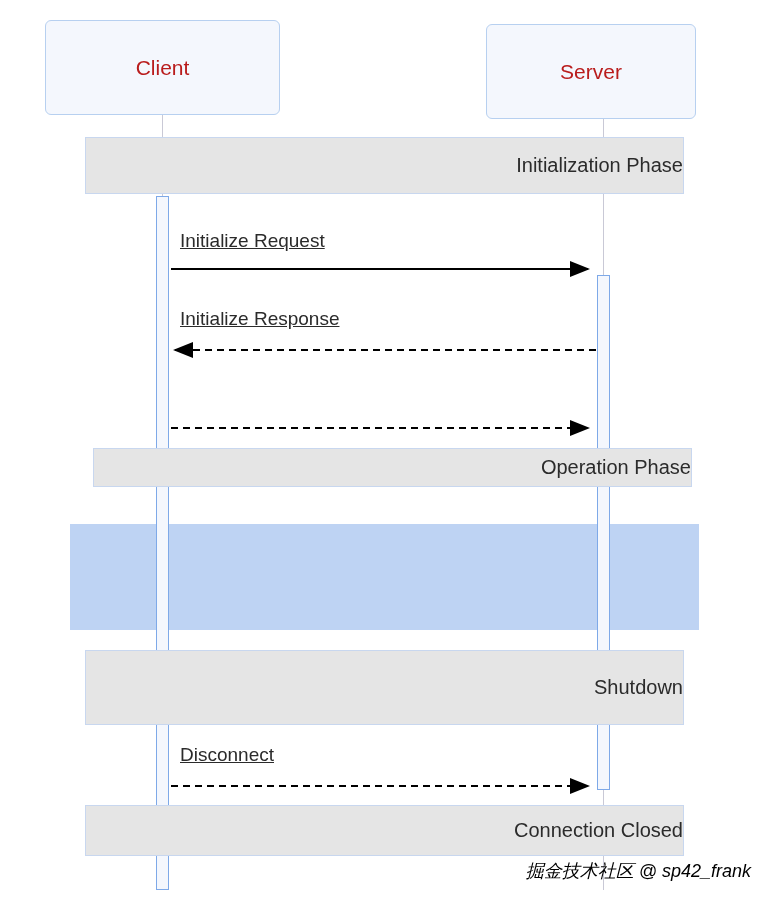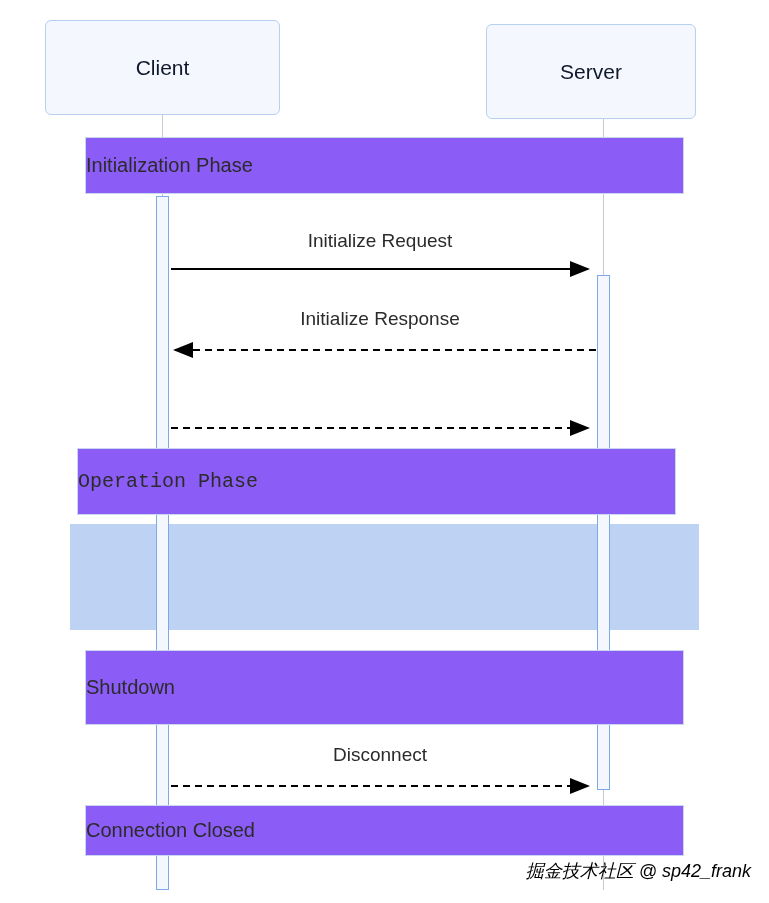--- a/index.html
+++ b/index.html
@@ -26,56 +26,56 @@
     background: #f4f7fd;
     border: 1px solid #b7d0f0;
     border-radius: 6px;
     box-sizing: border-box;
     display: flex;
     align-items: center;
     justify-content: center;
   }
   .participant-label {
     font-size: 21px;
-    color: #0f172a;
+    color: #b91c1c;
   }
   .lifeline {
     position: absolute;
     width: 1px;
     background: #c9c9d6;
   }
   .activation {
     position: absolute;
     background: #f4f7fd;
     border: 1px solid #7ea9e8;
     box-sizing: border-box;
   }
   .phase-bar {
     position: absolute;
-    background: #8b5cf6;
+    background: #e5e5e5;
     border: 1px solid #c8d7ef;
     box-sizing: border-box;
     display: flex;
     align-items: center;
-    justify-content: flex-start;
+    justify-content: flex-end;
   }
   .phase-label {
     font-size: 20px;
     color: #2b2b2b;
   }
   .highlight-band {
     position: absolute;
     background: #bed3f3;
   }
   .msg-label {
     position: absolute;
     font-size: 19px;
     color: #2b2b2b;
-    text-align: center;
     white-space: nowrap;
+    text-decoration: underline;
   }
   .arrow-svg {
     position: absolute;
     left: 0;
     top: 0;
     width: 769px;
     height: 903px;
     pointer-events: none;
   }
   .watermark {
@@ -105,21 +105,21 @@
     <span class="participant-label">Client</span>
   </div>
   <div class="participant-box" style="left:486px; top:24px; width:210px; height:95px;">
     <span class="participant-label">Server</span>
   </div>
 
   <div class="phase-bar" style="left:85px; top:137px; width:599px; height:57px;">
     <span class="phase-label">Initialization Phase</span>
   </div>
 
-  <div class="phase-bar" style="left:77px; top:448px; width:599px; height:67px;font-family:Liberation Mono, monospace;">
+  <div class="phase-bar" style="left:93px; top:448px; width:599px; height:39px;">
     <span class="phase-label">Operation Phase</span>
   </div>
 
 
   <div class="phase-bar" style="left:85px; top:650px; width:599px; height:75px;">
     <span class="phase-label">Shutdown</span>
   </div>
 
   <div class="phase-bar" style="left:85px; top:805px; width:599px; height:51px;">
     <span class="phase-label">Connection Closed</span>

